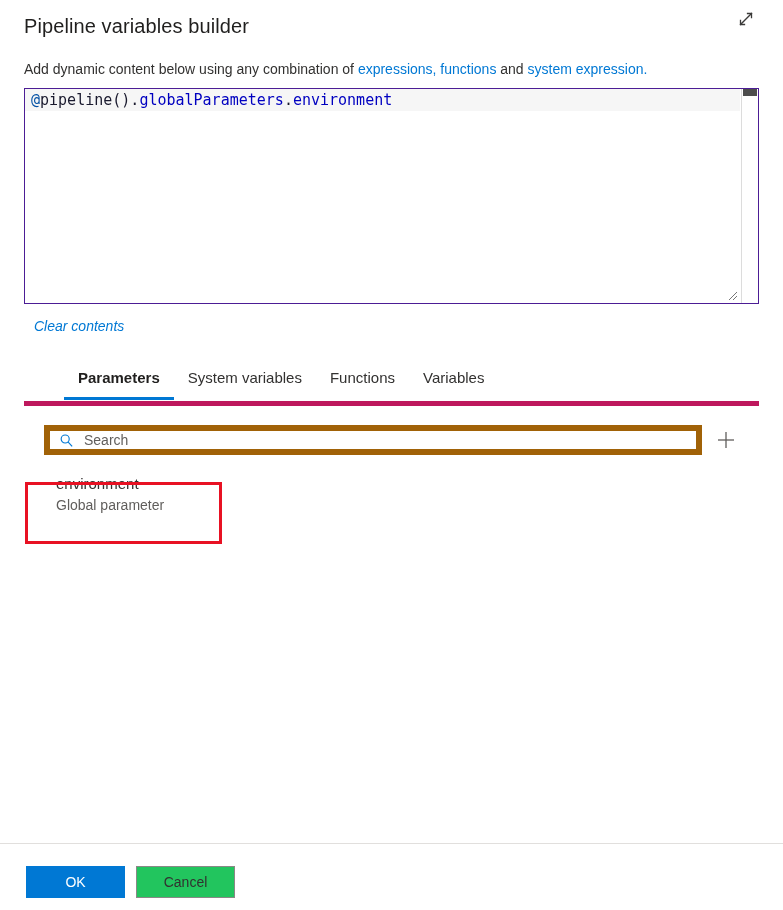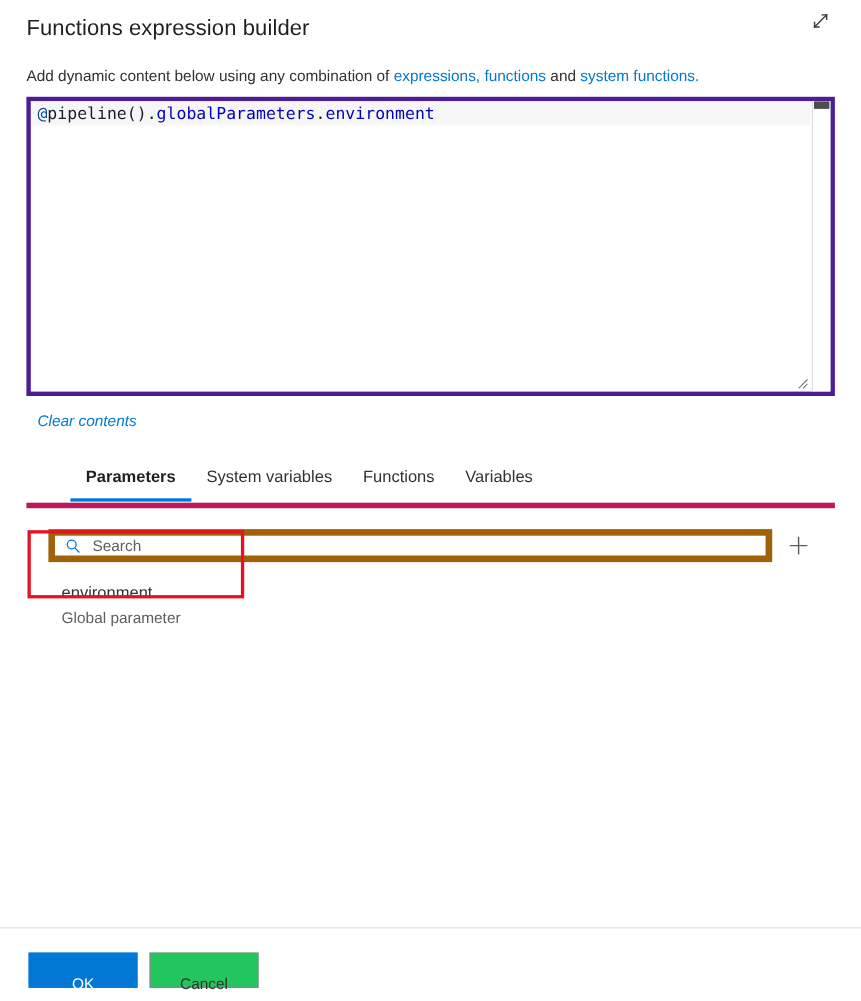--- a/index.html
+++ b/index.html
@@ -55,22 +55,22 @@
   .subtitle a {
     color: #0078d4;
     text-decoration: none;
     cursor: pointer;
     text-align: center;
   }
 
   
   .editor-wrap {
     margin: 9px 24px 0 24px;
-    height: 272px;
-    border: 4px solid #4c1d95;
+    height: 216px;
+    border: 1px solid #4c1d95;
     background: #ffffff;
     position: relative;
     box-sizing: border-box;
     overflow: hidden;
   }
   .editor-lines {
     position: absolute;
     top: 0; left: 0; right: 18px; bottom: 0;
     overflow: hidden;
   }
@@ -274,21 +274,21 @@
     gap: 11px;
     box-sizing: border-box;
   }
   .btn {
     height: 32px;
     min-width: 99px;
     font-size: 14px;
     font-family: inherit;
     cursor: pointer;
     box-sizing: border-box;
-    padding: 12px 16px;
+    padding: 0 16px;
     line-height: 30px;
     text-align: center;
   }
   .btn-primary {
     background: #0078d4;
     color: #ffffff;
     border: 1px solid #0078d4;
   }
   .btn-default {
     background: #22c55e;
@@ -296,34 +296,34 @@
     border: 1px solid #8a8886;
   }
 </style>
 </head>
 <body>
 
 
 
 
 <div class="header">
-  <h1 class="page-title">Functions expression builder</h1>
+  <h1 class="page-title">Pipeline variables builder</h1>
   <button class="expand-btn" title="Expand">
     <svg width="20" height="20" viewBox="0 0 20 20">
       <g stroke="#3b3a39" stroke-width="1.3" fill="none" stroke-linecap="square">
         <line x1="4.5" y1="15.5" x2="15.5" y2="4.5"></line>
         <polyline points="11.5,4.5 15.5,4.5 15.5,8.5"></polyline>
         <polyline points="8.5,15.5 4.5,15.5 4.5,11.5"></polyline>
       </g>
     </svg>
   </button>
 </div>
 
 
-<div class="subtitle"><span>Add dynamic content below using any combination of </span><a href="#">expressions, functions</a><span> and </span><a href="#">system functions.</a></div>
+<div class="subtitle"><span>Add dynamic content below using any combination of </span><a href="#">expressions, functions</a><span> and </span><a href="#">system expression.</a></div>
 
 
 <div class="editor-wrap">
   <div class="editor-lines">
     <div class="editor-line active"><span class="tok-at">@</span><span class="tok-fn">pipeline()</span><span class="tok-punct">.</span><span class="tok-prop">globalParameters</span><span class="tok-punct">.</span><span class="tok-prop">environment</span></div>
   </div>
   <div class="editor-scrollbar">
     <div class="editor-scroll-thumb"></div>
   </div>
   <svg class="editor-resize-grip" viewBox="0 0 12 12">

